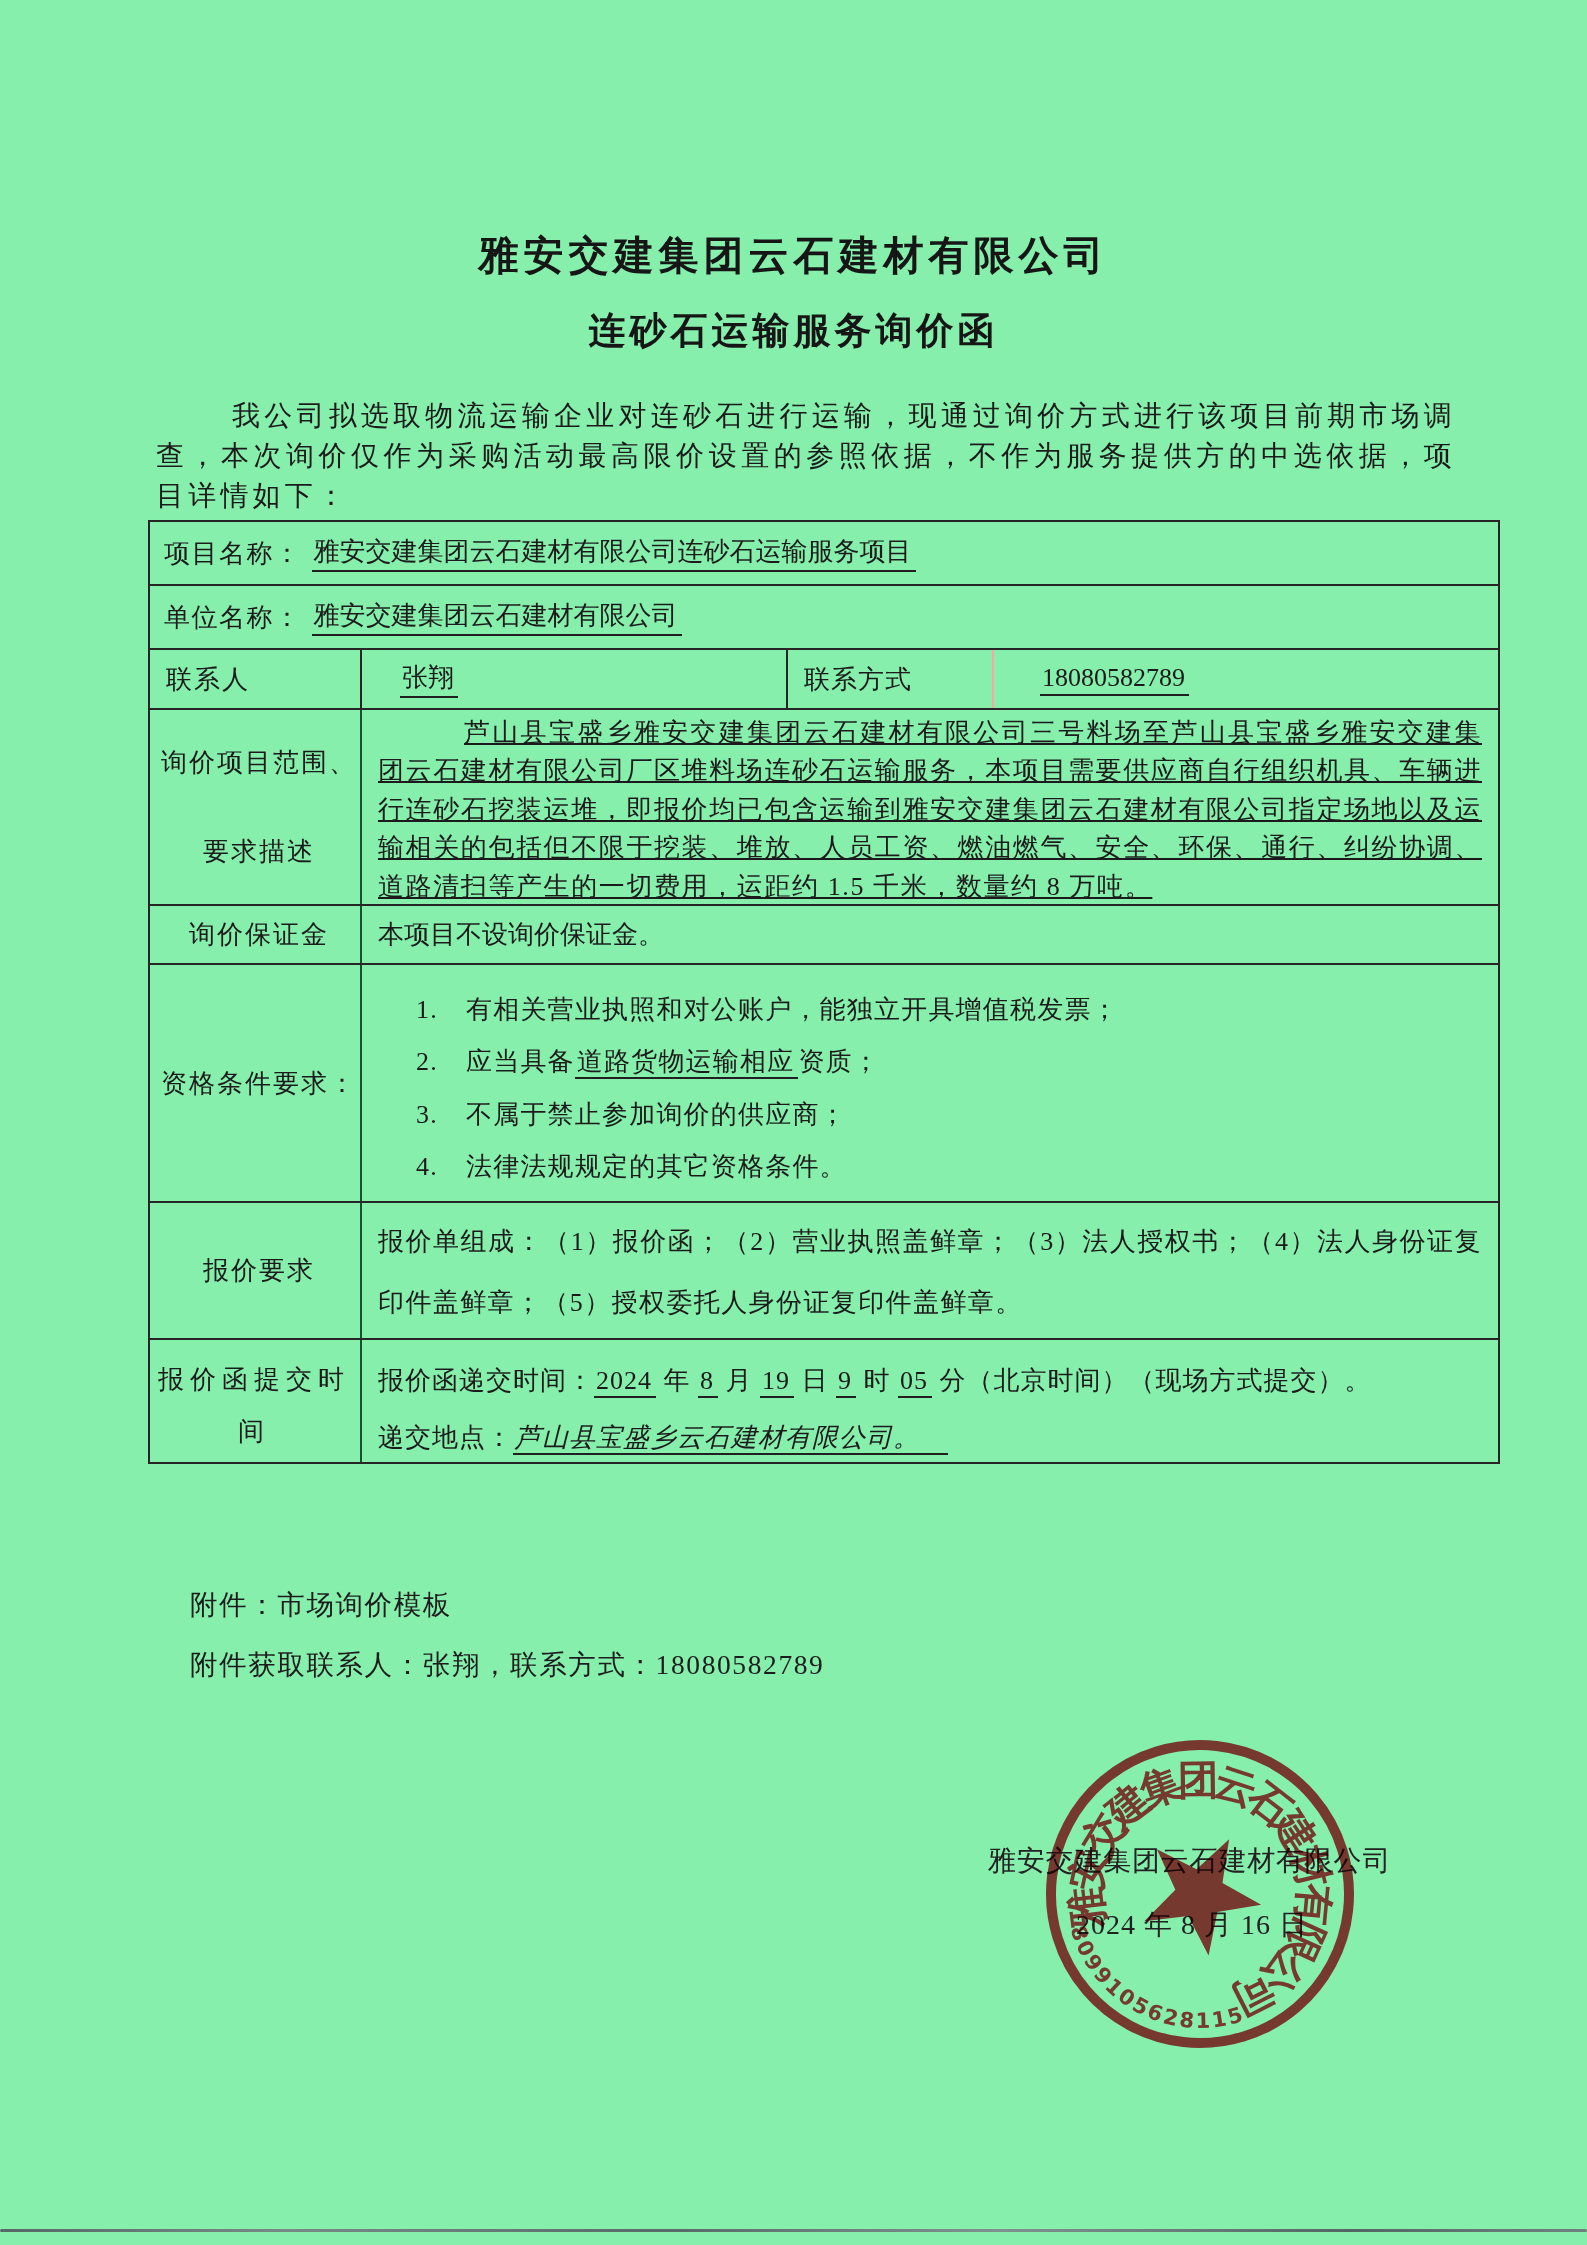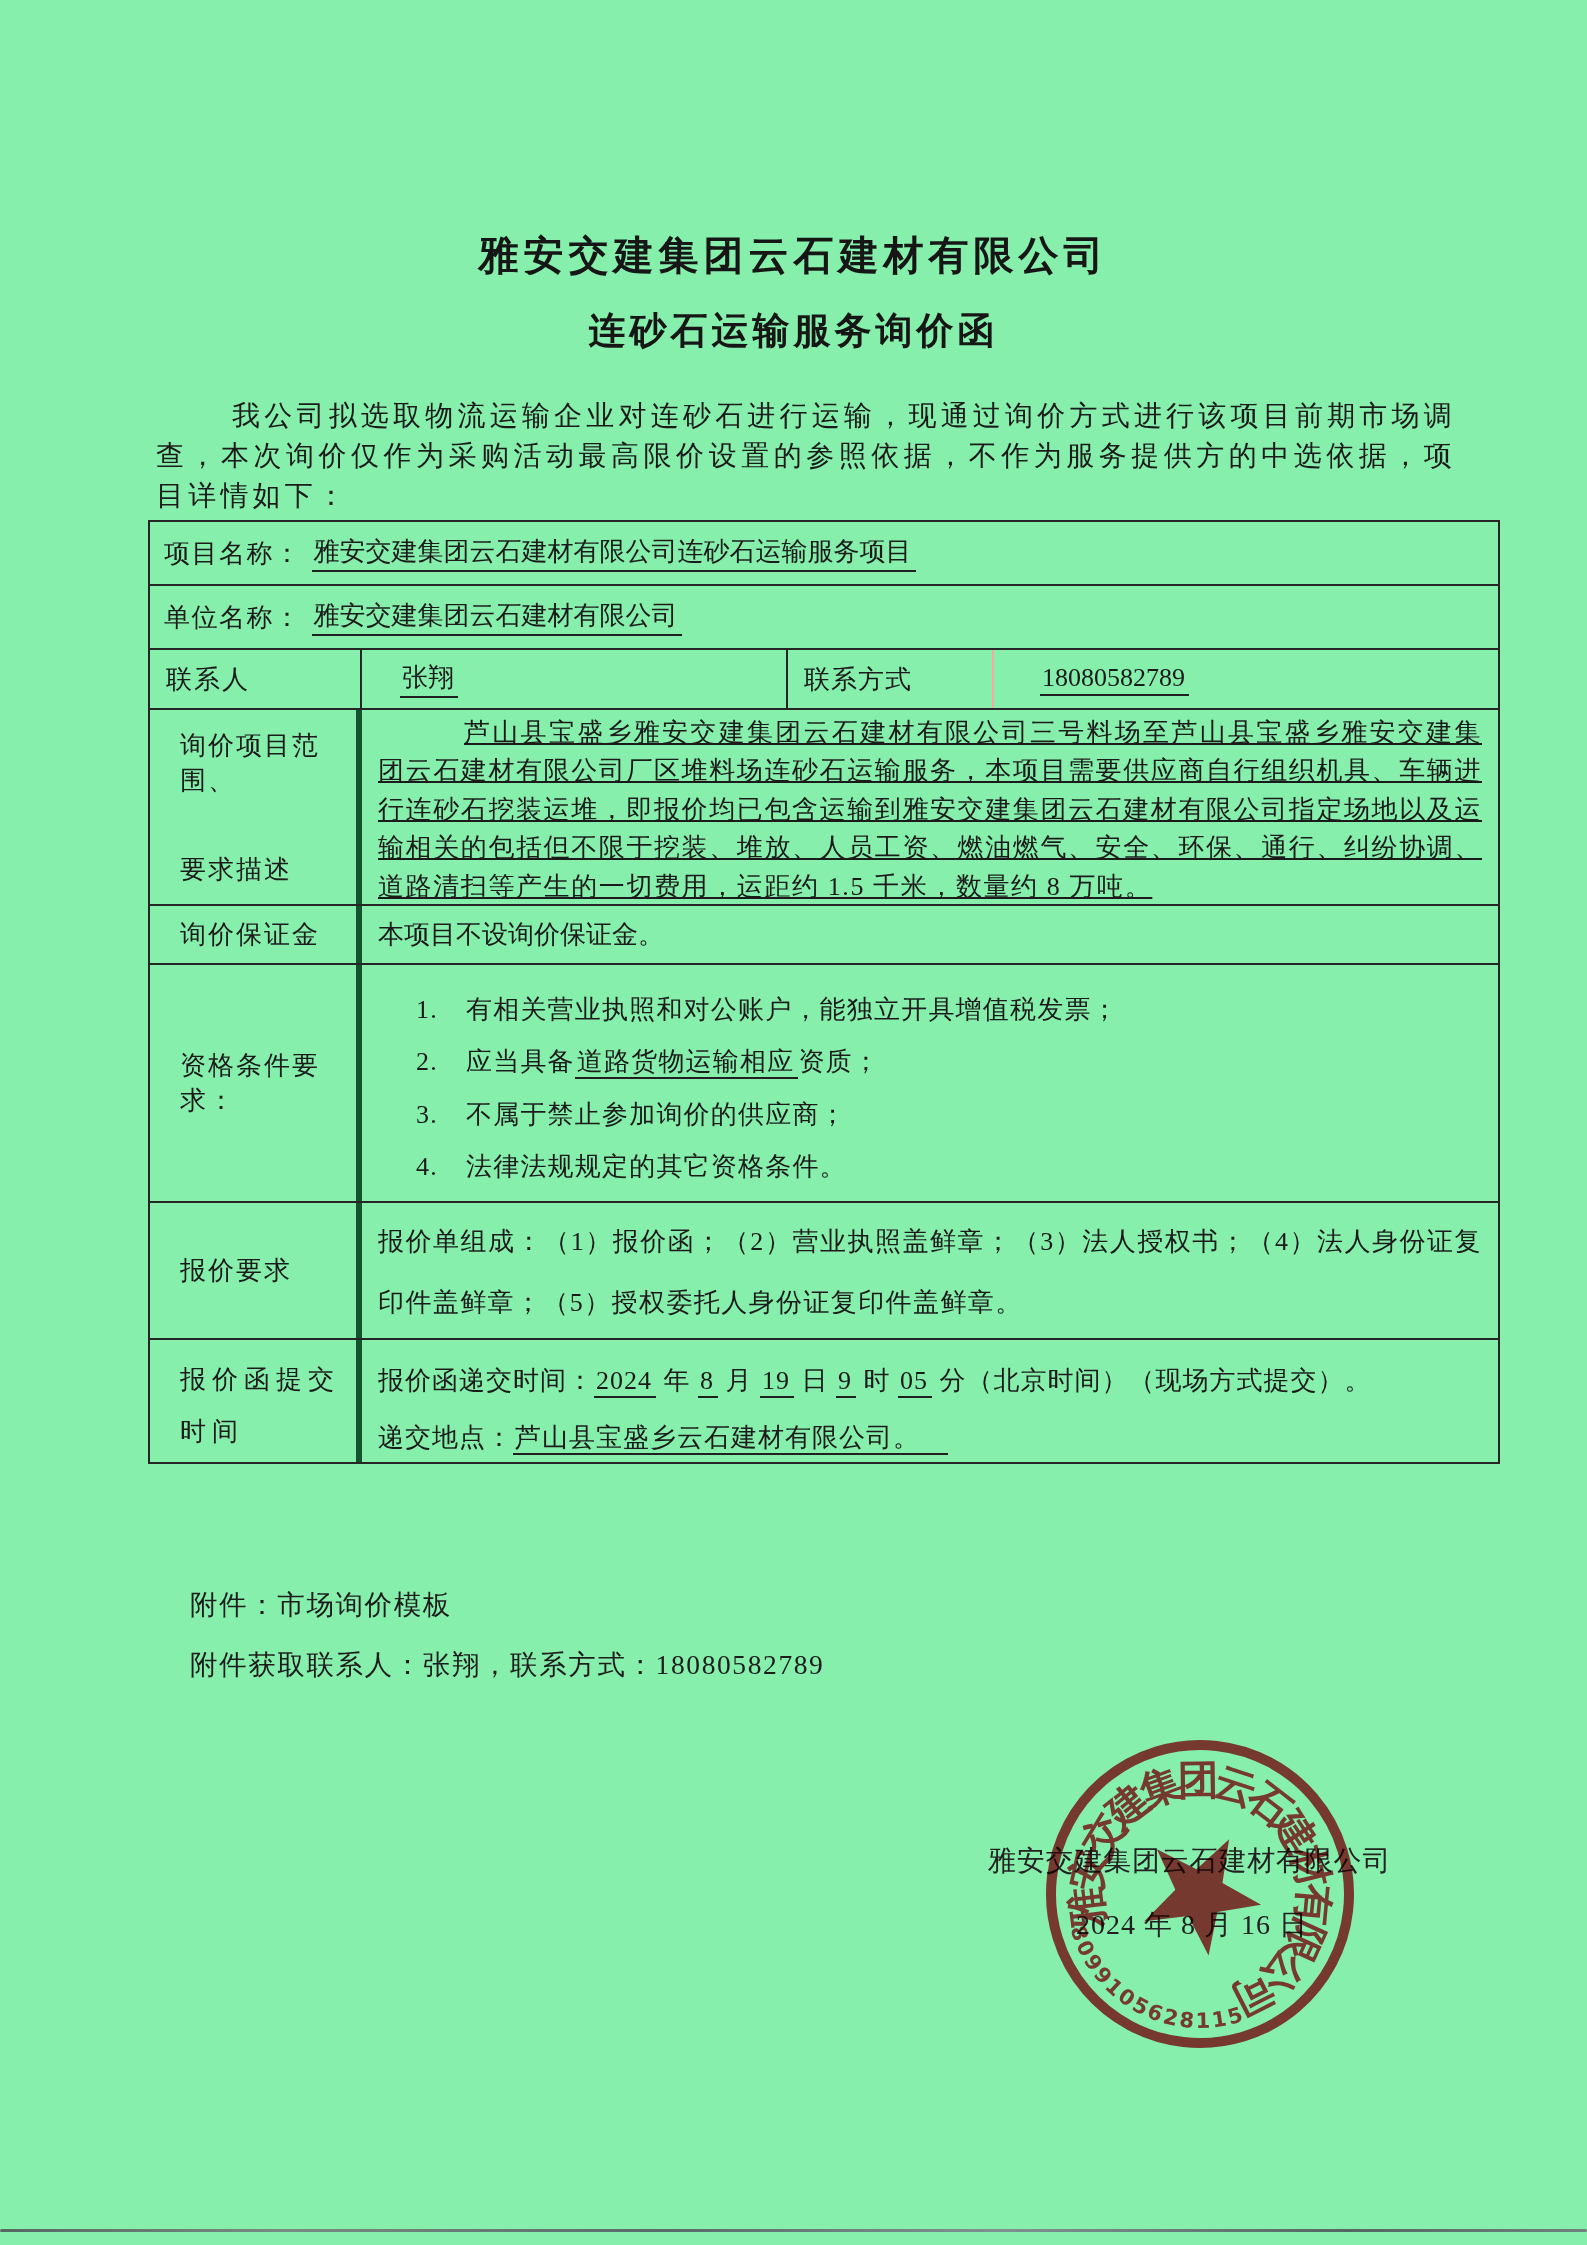--- a/index.html
+++ b/index.html
@@ -26,23 +26,23 @@
   
   .tbl {
     position:absolute; top:520px; left:148px; width:1352px;
     border:2px solid #262626; box-sizing:border-box;
     font-size:26px; color:#1b1b1b;
   }
   .row { display:flex; border-top:2px solid #262626; box-sizing:border-box; align-items:stretch; }
   .row.first { border-top:none; }
   .cell { box-sizing:border-box; }
   .lab-cell {
-    width:212px; flex:0 0 212px; border-right:6px solid #14532d;
+    width:212px; flex:0 0 212px; border-right:2px solid #14532d;
     display:flex; flex-direction:column; justify-content:center;
-    padding-left:30px; letter-spacing:2px;
+    padding-left:8px; letter-spacing:2px;text-align:center;
   }
   .val-cell { flex:1 1 auto; display:flex; flex-direction:column; justify-content:center; }
   .r-single { height:62px; }
   .r-single .cell { display:flex; align-items:center; padding-left:14px; width:100%; }
   .r-single .lab { letter-spacing:1.5px; margin-right:10px; white-space:nowrap; }
   .r2h { height:64px; }
   .r-contact { height:60px; }
   .c-contact-label { width:212px; flex:0 0 212px; border-right:2px solid #262626; display:flex; align-items:center; padding-left:16px; letter-spacing:2px; }
   .c-contact-val { width:426px; flex:0 0 426px; border-right:2px solid #262626; display:flex; align-items:center; padding-left:38px; }
   .c-method-label { width:206px; flex:0 0 206px; border-right:2px solid #fca5a5; display:flex; align-items:center; padding-left:16px; letter-spacing:1px; }
@@ -59,21 +59,21 @@
   .qlist { padding:10px 10px 0 54px; display:flex; flex-direction:column; justify-content:space-evenly; height:100%; box-sizing:border-box; }
   .qitem { letter-spacing:1.2px; }
   .qnum { display:inline-block; width:50px; font-family:"Liberation Serif",serif; }
   .r-quote { height:137px; }
   .quote-text { margin:0; padding:2px 16px 0 16px; line-height:61px; letter-spacing:1.4px; text-align:justify; }
   .r-submit { height:124px; }
   .r-submit .lab-cell { justify-content:flex-start; padding-top:14px; line-height:52px; letter-spacing:6px; padding-right:10px; }
   .r-submit .val-cell { justify-content:flex-start; padding:12px 12px 0 16px; line-height:57px; letter-spacing:1px; }
   
   .u { border-bottom:2px solid #202020; padding:0 4px 1px 2px; }
-  .u-ext { padding-right:28px; }
+  .u-ext { padding-right:28px;font-style:italic; }
   
   .attach { position:absolute; top:1588px; left:190px; font-size:27.5px; letter-spacing:1.6px; }
   .attach p { margin:0 0 26px 0; line-height:34px; }
   
   .sign-company { position:absolute; top:1842px; left:988px; margin:0; font-size:28px; letter-spacing:0.8px; color:#222; }
   .sign-date { position:absolute; top:1906px; left:1076px; margin:0; font-size:28px; letter-spacing:1px; color:#222; }
   
   .stamp {
     position:absolute; left:1022px; top:1716px; width:356px; height:356px;
     mix-blend-mode:multiply; opacity:0.92; pointer-events:none;

